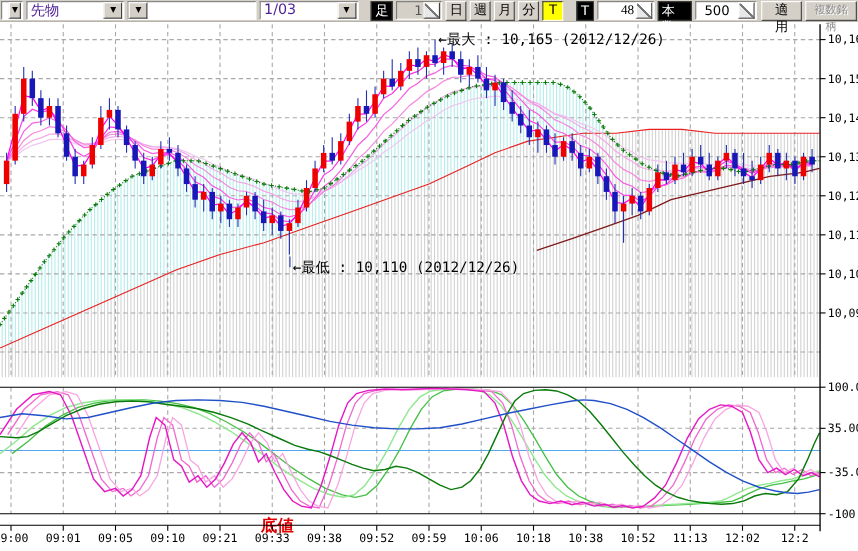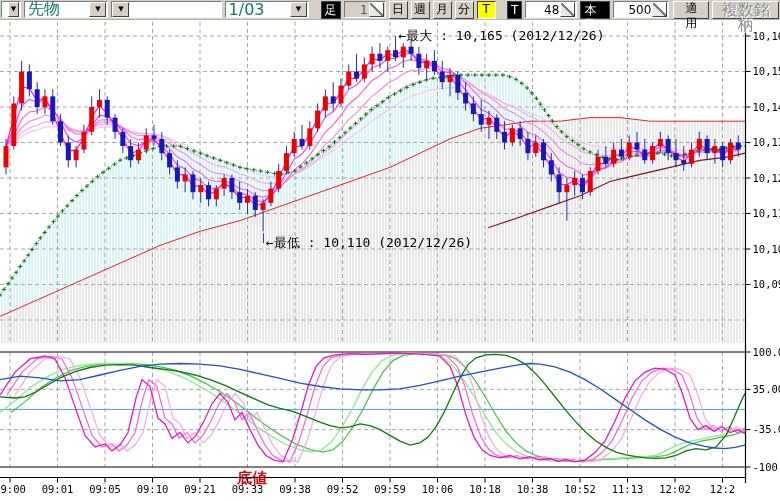--- a/index.html
+++ b/index.html
@@ -5,38 +5,38 @@
   html,body{margin:0;padding:0;background:#888;}
   .stage{position:relative;width:780px;height:501px;background:#fff;overflow:hidden;
          font-family:"DejaVu Sans",sans-serif;}
   svg{position:absolute;top:0;left:0;}
   
   .toolbar{position:absolute;top:0;left:0;width:780px;height:20px;background:#D4D0C8;
            display:flex;align-items:center;gap:3px;padding:0 1px;box-sizing:border-box;z-index:5;
            border-bottom:1px solid #b8b4ac;}
   .combo{display:flex;align-items:center;height:17px;background:#fff;
          border:1px solid;border-color:#7a7a7a #fff #fff #7a7a7a;box-sizing:border-box;}
-  .combo .cval{flex:1;font-size:16px;padding:0 3px;white-space:nowrap;overflow:hidden;color:#0f766e;}
+  .combo .cval{flex:1;font-size:13px;padding:0 3px;white-space:nowrap;overflow:hidden;color:#4c1d95;}
   .dbtn{width:15px;height:13px;background:#D4D0C8;border:1px solid;margin-right:1px;
         border-color:#fff #404040 #404040 #fff;font-size:7px;line-height:12px;text-align:center;color:#000;}
   .blabel{background:#000;color:#fff;font-size:12px;padding:1px 3px;height:14px;line-height:14px;
           border:1px solid #404040;}
   .spin{display:flex;align-items:center;height:17px;border:1px solid;box-sizing:border-box;
         border-color:#7a7a7a #fff #fff #7a7a7a;background:#fff;}
   .spin input{border:none;background:transparent;font-size:12px;text-align:right;padding:0 1px;
               font-family:"DejaVu Sans",sans-serif;outline:none;color:#000;}
   .spin.disabled{background:#D4D0C8;} .spin.disabled input{color:#555;}
   .sbtn{width:13px;height:13px;margin-right:1px;border:1px solid;border-color:#fff #404040 #404040 #fff;
         background:linear-gradient(45deg,#e8e8e8 44%,#777 44%,#777 54%,#fff 54%);}
   .pbtn{height:18px;min-width:19px;background:#D4D0C8;border:1px solid;padding:0 2px;
         border-color:#fff #404040 #404040 #fff;font-size:12px;line-height:15px;color:#000;
         font-family:"DejaVu Sans",sans-serif;}
   .pbtn.active{background:#FFFF00;border-color:#404040 #fff #fff #404040;}
-  .pbtn.apply{padding:0 6px;margin-left:1px;font-family:Liberation Mono, monospace;}
-  .pbtn.multi{margin-left:auto;color:#8e8e8e;text-shadow:1px 1px 0 #fff;font-size:16px;padding:0 3px;}
+  .pbtn.apply{padding:0 6px;margin-left:1px;}
+  .pbtn.multi{margin-left:auto;color:#8e8e8e;text-shadow:1px 1px 0 #fff;font-size:10px;padding:0 3px;}
   .gap{width:6px;}
 </style>
 </head>
 <body>
 
 <div class="stage">
 
   <svg id="chart-svg" width="780" height="501">
       <line x1="2" y1="315.5625" x2="2" y2="343" stroke="#D2D2D2" stroke-width="1"></line>
       <line x1="2" y1="292.31000000000256" x2="2" y2="315.5625" stroke="#B4ECEC" stroke-width="1"></line>
@@ -935,24 +935,24 @@
       <span class="sbtn"></span>
     </span>
     <button class="pbtn">日</button>
     <button class="pbtn">週</button>
     <button class="pbtn">月</button>
     <button class="pbtn">分</button>
     <button class="pbtn active">T</button>
     <span class="gap"></span>
     <span class="blabel">T</span>
     <span class="spin">
-      <input style="width: 32px;" value="48">
+      <input style="width: 32px; font-family: Liberation Serif, serif;" value="48">
       <span class="sbtn"></span>
     </span>
     <span class="blabel">本数</span>
     <span class="spin">
-      <input style="width: 36px;" value="500">
+      <input style="width: 36px; text-align: center;" value="500">
       <span class="sbtn"></span>
     </span>
     <button class="pbtn apply">適用</button>
     <button class="pbtn multi">複数銘柄</button>
   </div>
 </div>
 
 </body></html>

